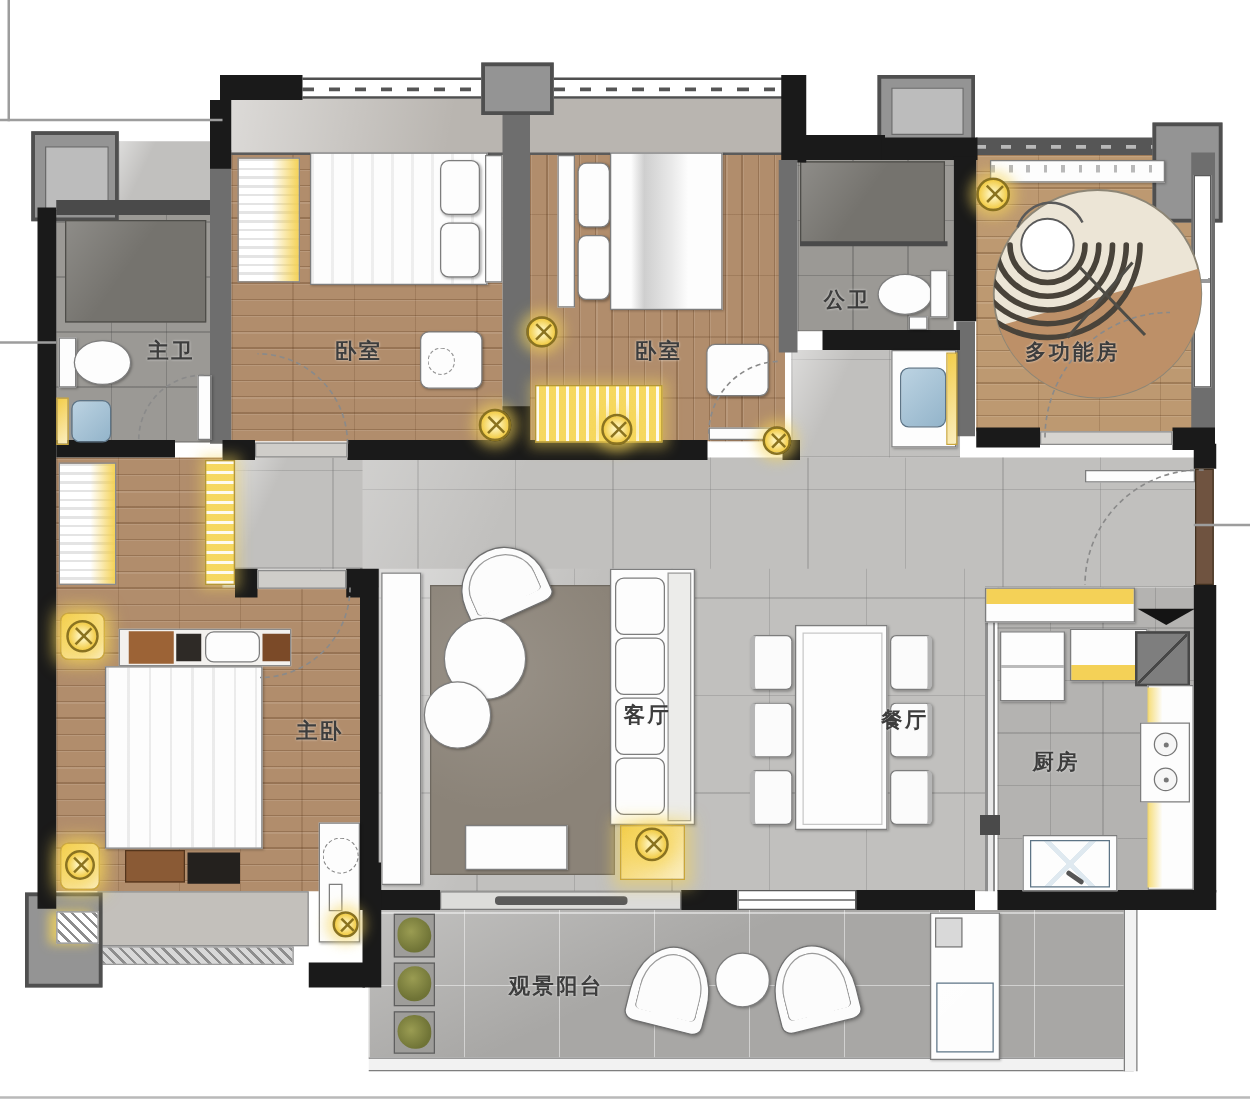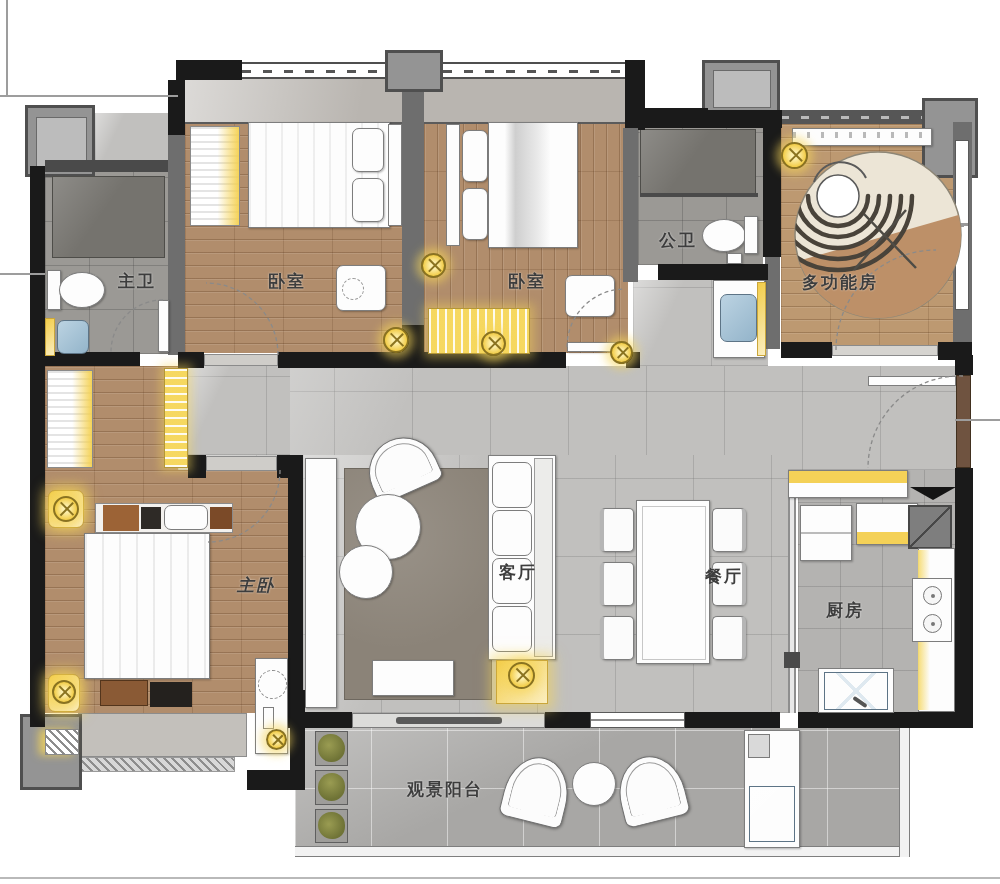--- a/index.html
+++ b/index.html
@@ -313,20 +313,20 @@
   <div class="abs dim" style="left:6px;top:0;width:2px;height:97px;"></div>
   <div class="abs dim" style="left:0;top:95px;width:178px;height:2px;"></div>
   <div class="abs dim" style="left:0;top:273px;width:45px;height:2px;"></div>
   <div class="abs dim" style="left:955px;top:419px;width:45px;height:2px;"></div>
   <div class="abs dim" style="left:0;top:877px;width:1000px;height:2px;background:#b9b9b9;"></div>
 
   <div class="label" style="left:137px;top:281px;">主卫</div>
   <div class="label" style="left:287px;top:281px;">卧室</div>
   <div class="label" style="left:527px;top:281px;">卧室</div>
   <div class="label" style="left:678px;top:240px;">公卫</div>
-  <div class="label" style="left:840px;top:282px;">多功能房</div>
-  <div class="label" style="left:256px;top:585px;font-style:italic;">主卧</div>
+  <div class="label" style="left:858px;top:282px;">多功能房</div>
+  <div class="label" style="left:256px;top:585px;">主卧</div>
   <div class="label" style="left:518px;top:572px;">客厅</div>
   <div class="label" style="left:676px;top:576px;margin-left:48px;">餐厅</div>
   <div class="label" style="left:845px;top:610px;">厨房</div>
   <div class="label" style="left:445px;top:789px;">观景阳台</div>
 
 </div>
 
 </body></html>

